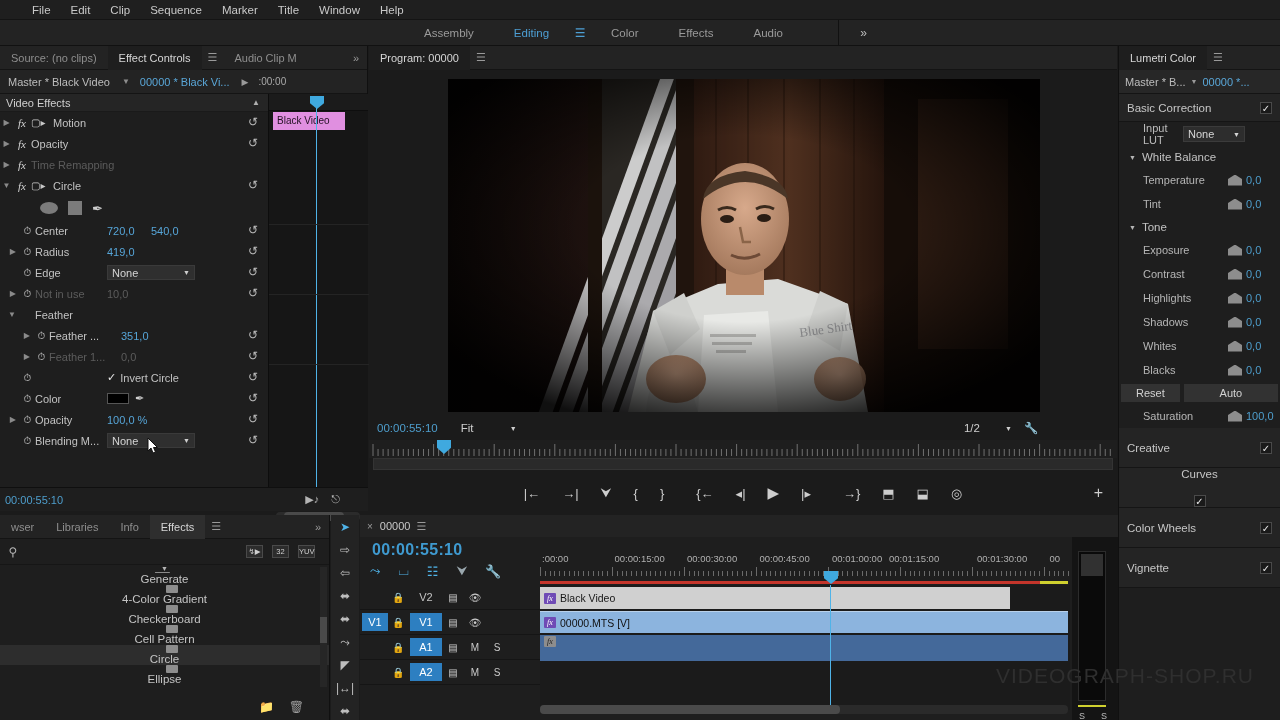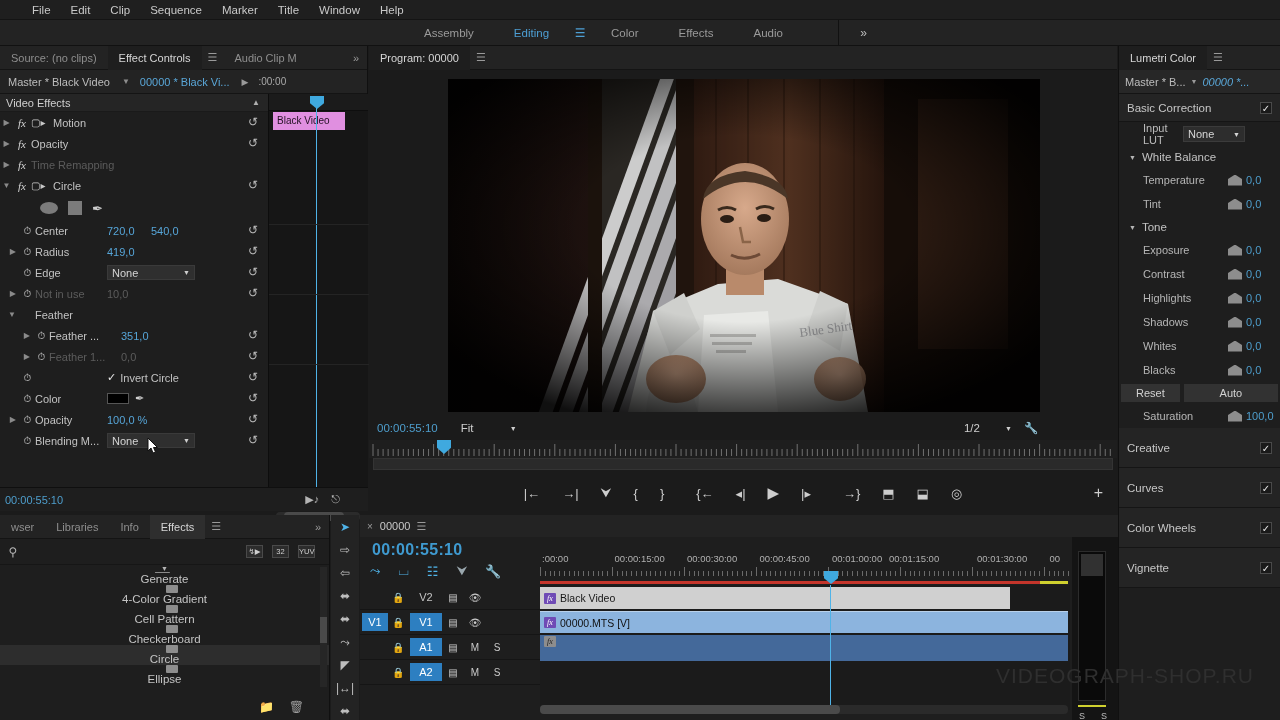--- a/index.html
+++ b/index.html
@@ -100,21 +100,21 @@
   .pm-btns { position:absolute; left:0; top:430px; width:748px; height:34px; display:flex; align-items:center;
      justify-content:center; gap:22px; color:#cdcdcd; font-size:14px;}
   .pm-plus { position:absolute; right:14px; top:438px; color:#cdcdcd; font-size:16px;}
 
   
   #lumetri { left:1118px; top:46px; width:162px; height:674px; background:#1e1e1e; border-left:1px solid #101010;}
   .lm-tabs { height:24px; background:#232323; display:flex; align-items:center;}
   .lm-head { height:24px; background:#272727; display:flex; align-items:center; font-size:11px; border-bottom:1px solid #141414;}
   .lm-head .m { padding-left:6px; color:#bdbdbd;}
   .lm-head .cv { padding:0 5px; color:#9a9a9a; font-size:7px;}
-  .lm-head .c { color:#5aa7d8;font-style:italic;}
+  .lm-head .c { color:#5aa7d8;}
   .lm-sec { height:28px; display:flex; align-items:center; justify-content:space-between; padding:0 8px;
      border-bottom:1px solid #151515; background:#242424; font-size:11.5px; color:#c6c6c6;}
   .lm-row { height:24px; display:flex; align-items:center; font-size:11px; color:#b6b6b6; }
   .lm-row .nm { padding-left:24px; flex:1; }
   .lm-row .sl { width:14px; height:11px; background:#8d8d8d; clip-path:polygon(50% 0,100% 40%,100% 100%,0 100%,0 40%); margin-right:4px;}
   .lm-row .v  { color:#4e9ecd; width:34px; }
   .lm-group { height:22px; display:flex; align-items:center; padding-left:10px; font-size:11.5px; color:#c2c2c2;}
   .lm-group .cv { font-size:7px; margin-right:6px; color:#b5b5b5;}
   .lm-lut { height:24px; display:flex; align-items:center; font-size:11px; color:#bdbdbd;}
   .ck { width:12px; height:12px; background:#1a1a1a; border:1px solid #4a4a4a; color:#e9e9e9; font-size:10px;
@@ -741,21 +741,21 @@
         </div>
         <div class="lm-row">
           <span class="nm">Saturation</span>
           <span class="sl"></span>
           <span class="v">100,0</span>
         </div>
         <div class="lm-sec" style="height: 40px;">
           <span>Creative</span>
           <span class="ck">✓</span>
         </div>
-        <div class="lm-sec" style="height: 40px;">
+        <div class="lm-sec" style="height: 40px; flex-direction: column;">
           <span>Curves</span>
           <span class="ck">✓</span>
         </div>
         <div class="lm-sec" style="height: 40px;">
           <span>Color Wheels</span>
           <span class="ck">✓</span>
         </div>
         <div class="lm-sec" style="height: 40px;">
           <span>Vignette</span>
           <span class="ck">✓</span>
@@ -787,25 +787,25 @@
         <span class="eb-folder"></span>
         <span>Generate</span>
       </div>
       <div id="ebItems">
           <div class="eb-item">
             <span class="eb-fxic"></span>
             <span>4-Color Gradient</span>
           </div>
           <div class="eb-item">
             <span class="eb-fxic"></span>
-            <span>Cell Pattern</span>
+            <span>Checkerboard</span>
           </div>
           <div class="eb-item">
             <span class="eb-fxic"></span>
-            <span>Checkerboard</span>
+            <span>Cell Pattern</span>
           </div>
           <div class="eb-item sel">
             <span class="eb-fxic"></span>
             <span>Circle</span>
           </div>
           <div class="eb-item">
             <span class="eb-fxic"></span>
             <span>Ellipse</span>
           </div>
         </div>

